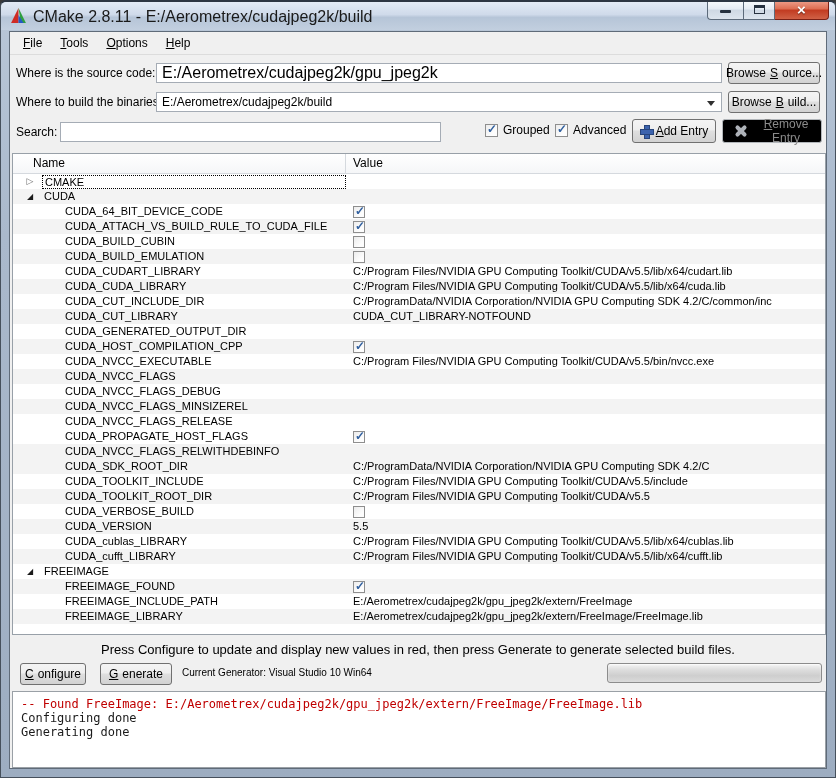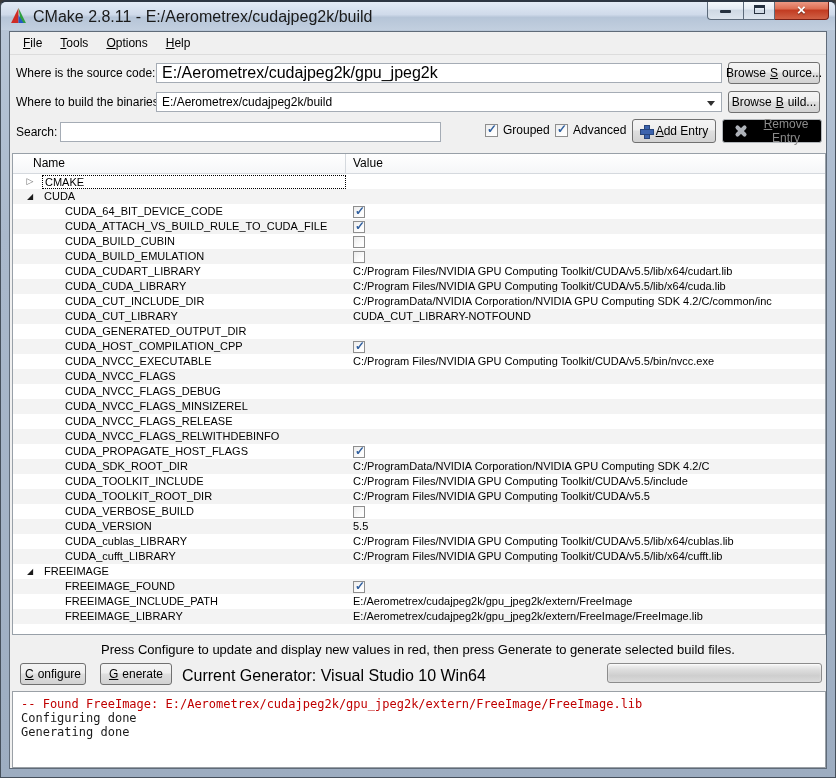--- a/index.html
+++ b/index.html
@@ -70,21 +70,21 @@
   .ncell{width:333px;display:flex;align-items:center;overflow:hidden;}
   .ncell.indent{padding-left:52px;}
   .vcell{flex:1;padding-left:7px;display:flex;align-items:center;overflow:hidden;}
   .vcell .cb{width:12px;height:12px;margin-left:0;}
   .expander{width:10px;margin-left:12px;margin-right:7px;font-size:9px;line-height:15px;color:#6e6e6e;text-align:center;flex:none;}
   .expander.open{color:#1a1a1a;font-size:8px;}
   .glabel{flex:1;padding:0 2px;}
   .glabel.focused{border:1px dotted #000;line-height:12px;}
   
   .hint{position:absolute;left:0;right:0;top:610px;text-align:center;font-size:13px;}
-  .gen-text{position:absolute;font-size:16px;white-space:nowrap;}
+  .gen-text{position:absolute;font-size:10px;white-space:nowrap;}
   .progress{position:absolute;left:597px;top:631px;width:215px;height:20px;
     border:1px solid #8c8c8c;border-radius:3px;
     background:linear-gradient(180deg,#f4f4f4 0%,#dcdcdc 35%,#cecece 65%,#dadada 100%);
     box-shadow:inset 0 1px 2px rgba(255,255,255,.8);}
   .output{position:absolute;left:2px;top:659px;width:814px;height:77px;background:#fff;
     border:1px solid #9aa0a6;font-family:"DejaVu Sans Mono","Liberation Mono",monospace;
     font-size:12px;line-height:14px;padding:5px 8px;overflow:hidden;white-space:pre;}
 </style>
 </head>
 <body>
@@ -234,29 +234,29 @@
             <div class="vcell"></div>
           </div>
           <div class="trow alt">
             <div class="ncell indent">CUDA_NVCC_FLAGS_MINSIZEREL</div>
             <div class="vcell"></div>
           </div>
           <div class="trow">
             <div class="ncell indent">CUDA_NVCC_FLAGS_RELEASE</div>
             <div class="vcell"></div>
           </div>
+          <div class="trow">
+            <div class="ncell indent">CUDA_PROPAGATE_HOST_FLAGS</div>
+            <div class="vcell">
+              <span class="cb checked"></span>
+            </div>
+          </div>
           <div class="trow alt">
             <div class="ncell indent">CUDA_NVCC_FLAGS_RELWITHDEBINFO</div>
             <div class="vcell"></div>
-          </div>
-          <div class="trow">
-            <div class="ncell indent">CUDA_PROPAGATE_HOST_FLAGS</div>
-            <div class="vcell">
-              <span class="cb checked"></span>
-            </div>
           </div>
           <div class="trow alt">
             <div class="ncell indent">CUDA_SDK_ROOT_DIR</div>
             <div class="vcell">C:/ProgramData/NVIDIA Corporation/NVIDIA GPU Computing SDK 4.2/C</div>
           </div>
           <div class="trow">
             <div class="ncell indent">CUDA_TOOLKIT_INCLUDE</div>
             <div class="vcell">C:/Program Files/NVIDIA GPU Computing Toolkit/CUDA/v5.5/include</div>
           </div>
           <div class="trow alt">

